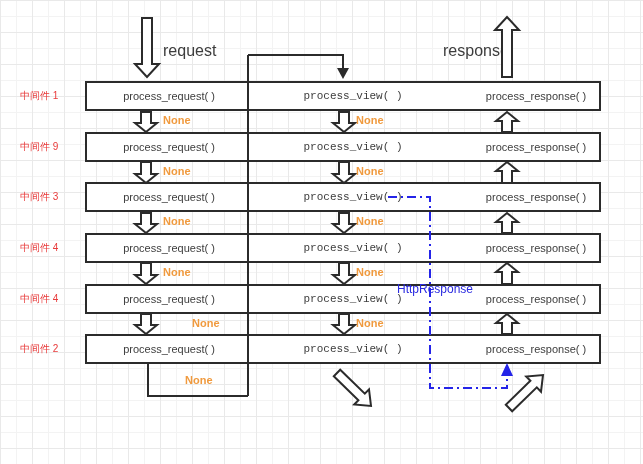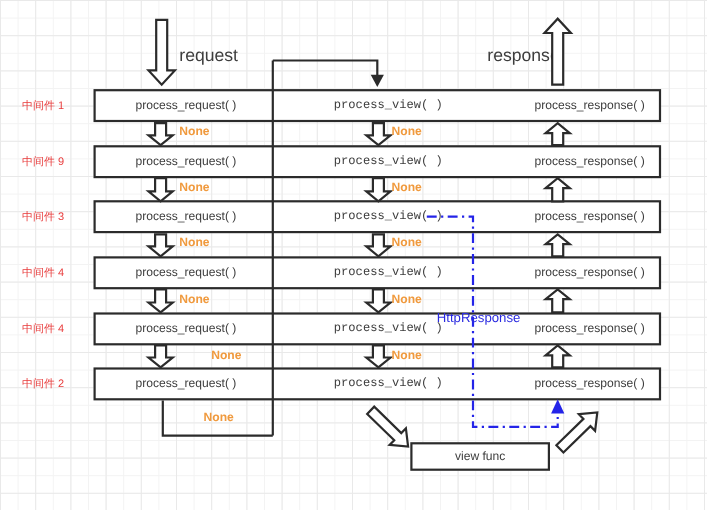--- a/index.html
+++ b/index.html
@@ -107,21 +107,20 @@
   <span class="none" style="left:163px;top:215px">None</span>
   <span class="none" style="left:356px;top:215px">None</span>
   <span class="none" style="left:163px;top:266px">None</span>
   <span class="none" style="left:356px;top:266px">None</span>
   <span class="none" style="left:192px;top:317px">None</span>
   <span class="none" style="left:356px;top:317px">None</span>
   <span class="none" style="left:185px;top:374px">None</span>
 
   <span class="httpresp" style="left:397px;top:282px">HttpResponse</span>
 
-  <div class="viewfunc">view func</div>
 
   <svg class="overlay" width="643" height="464" viewBox="0 0 643 464">
 
     <polygon class="outline-shape" points="142,18 142,64 135,64 147,77 159,64 152,64 152,18"></polygon>
 
     <polygon class="outline-shape" points="502,77 502,30 495,30 507,17 519,30 512,30 512,77"></polygon>
 
     <line class="flow" x1="248" y1="55" x2="248" y2="396"></line>
     <polyline class="flow" points="248,55 343,55 343,71"></polyline>
     <polygon fill="#2b2b2b" points="343,79 337,68 349,68"></polygon>

